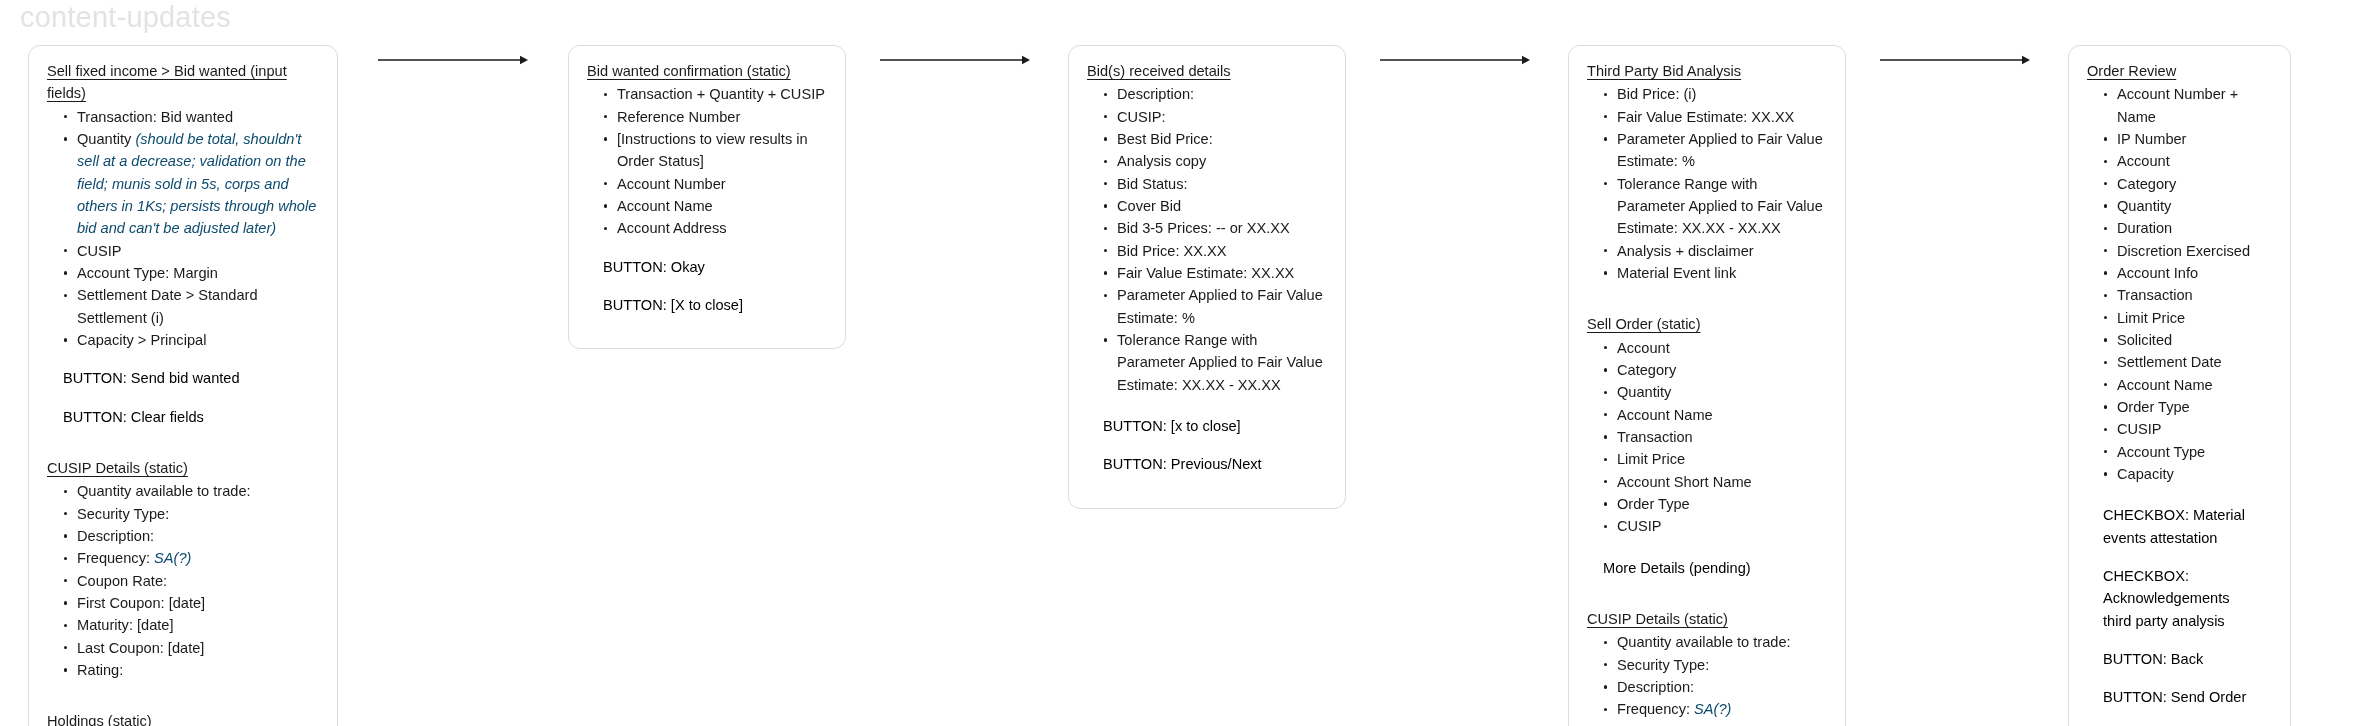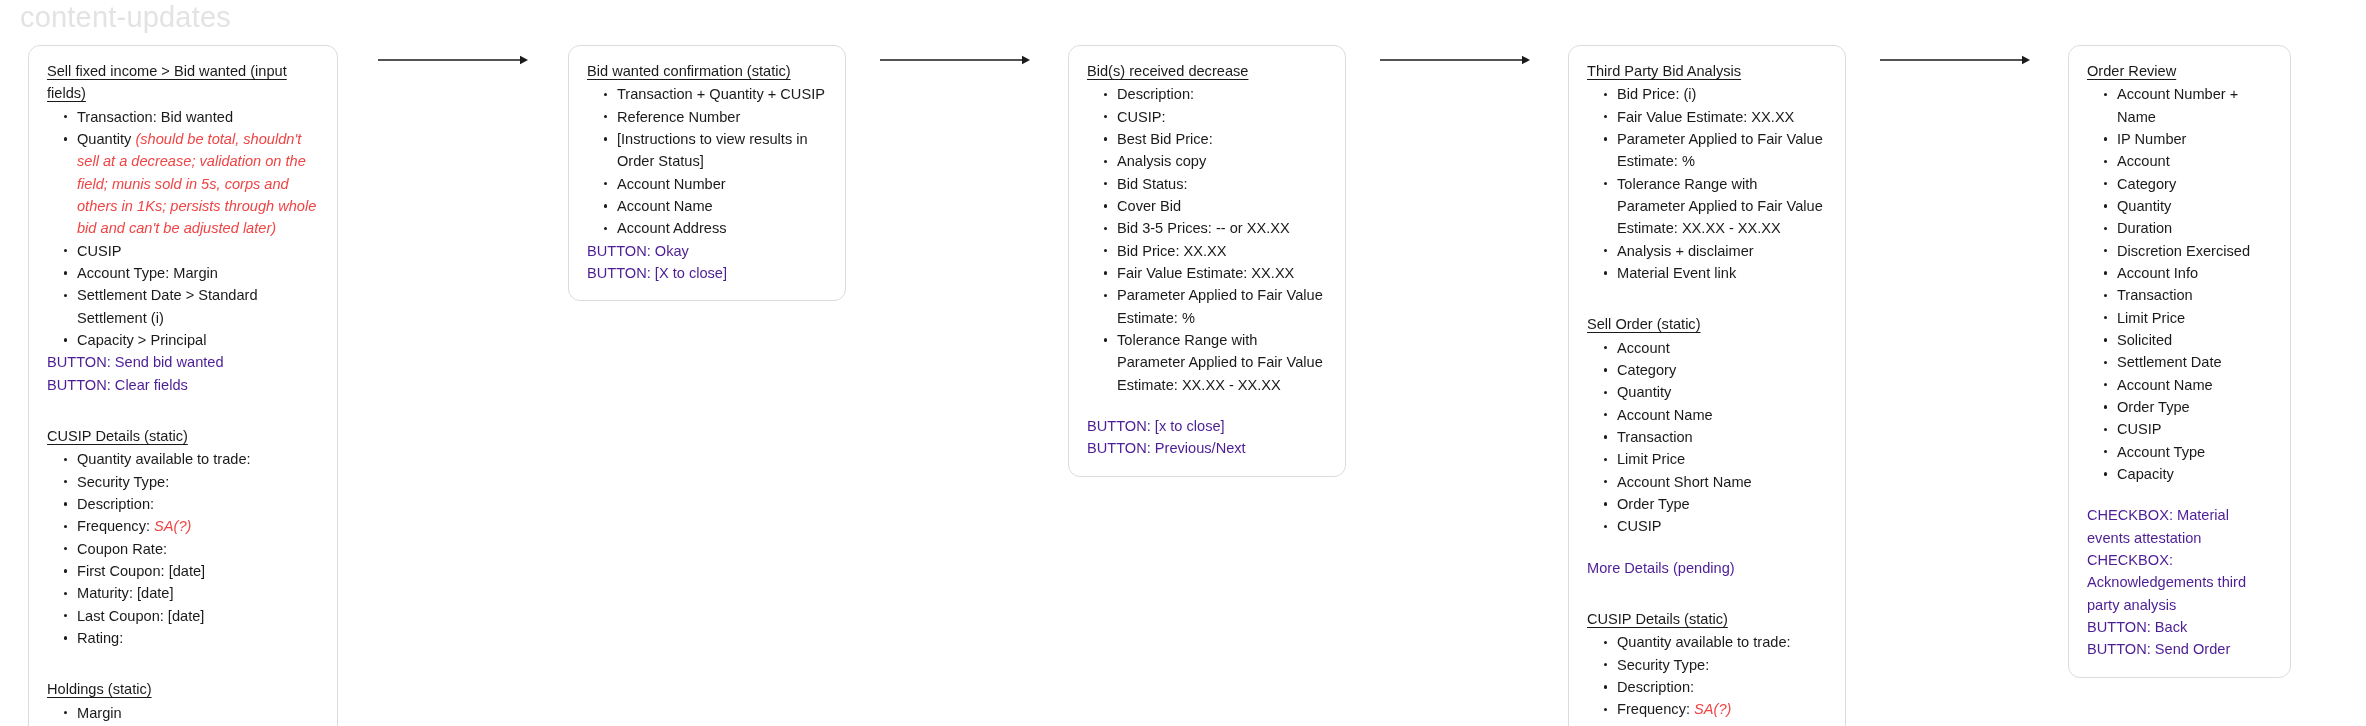--- a/index.html
+++ b/index.html
@@ -80,27 +80,27 @@
     position: absolute;
     left: 0;
     top: 9.5px;
     width: 3.2px;
     height: 3.2px;
     border-radius: 50%;
     background: #1a1a1a;
   }
   .note {
     font-style: italic;
-    color: #ef4444;
+    color: #0c4a6e;
   }
 
   
   .plain {
-    margin: 0;
-    color: #4c1d95;
+    margin: 16px;
+    color: #000000;
   }
   .plain.gap-top { margin-top: 19px; }
 
   
   .arrow {
     position: absolute;
     height: 12px;
     display: block;
   }
   .arrow svg { display: block; overflow: visible; }
@@ -154,21 +154,21 @@
         <li><span>Reference Number</span></li>
         <li><span>[Instructions to view results in Order Status]</span></li>
         <li><span>Account Number</span></li>
         <li><span>Account Name</span></li>
         <li><span>Account Address</span></li>
       </ul>
       <div class="plain">BUTTON: Okay</div>
       <div class="plain">BUTTON: [X to close]</div>
     </div>
   <div class="card card-3">
-      <div class="sec-head">Bid(s) received decrease</div>
+      <div class="sec-head">Bid(s) received details</div>
       <ul class="bullets">
         <li><span>Description:</span></li>
         <li><span>CUSIP:</span></li>
         <li><span>Best Bid Price:</span></li>
         <li><span>Analysis copy</span></li>
         <li><span>Bid Status:</span></li>
         <li><span>Cover Bid</span></li>
         <li><span>Bid 3-5 Prices: -- or XX.XX</span></li>
         <li><span>Bid Price: XX.XX</span></li>
         <li><span>Fair Value Estimate: XX.XX</span></li>

